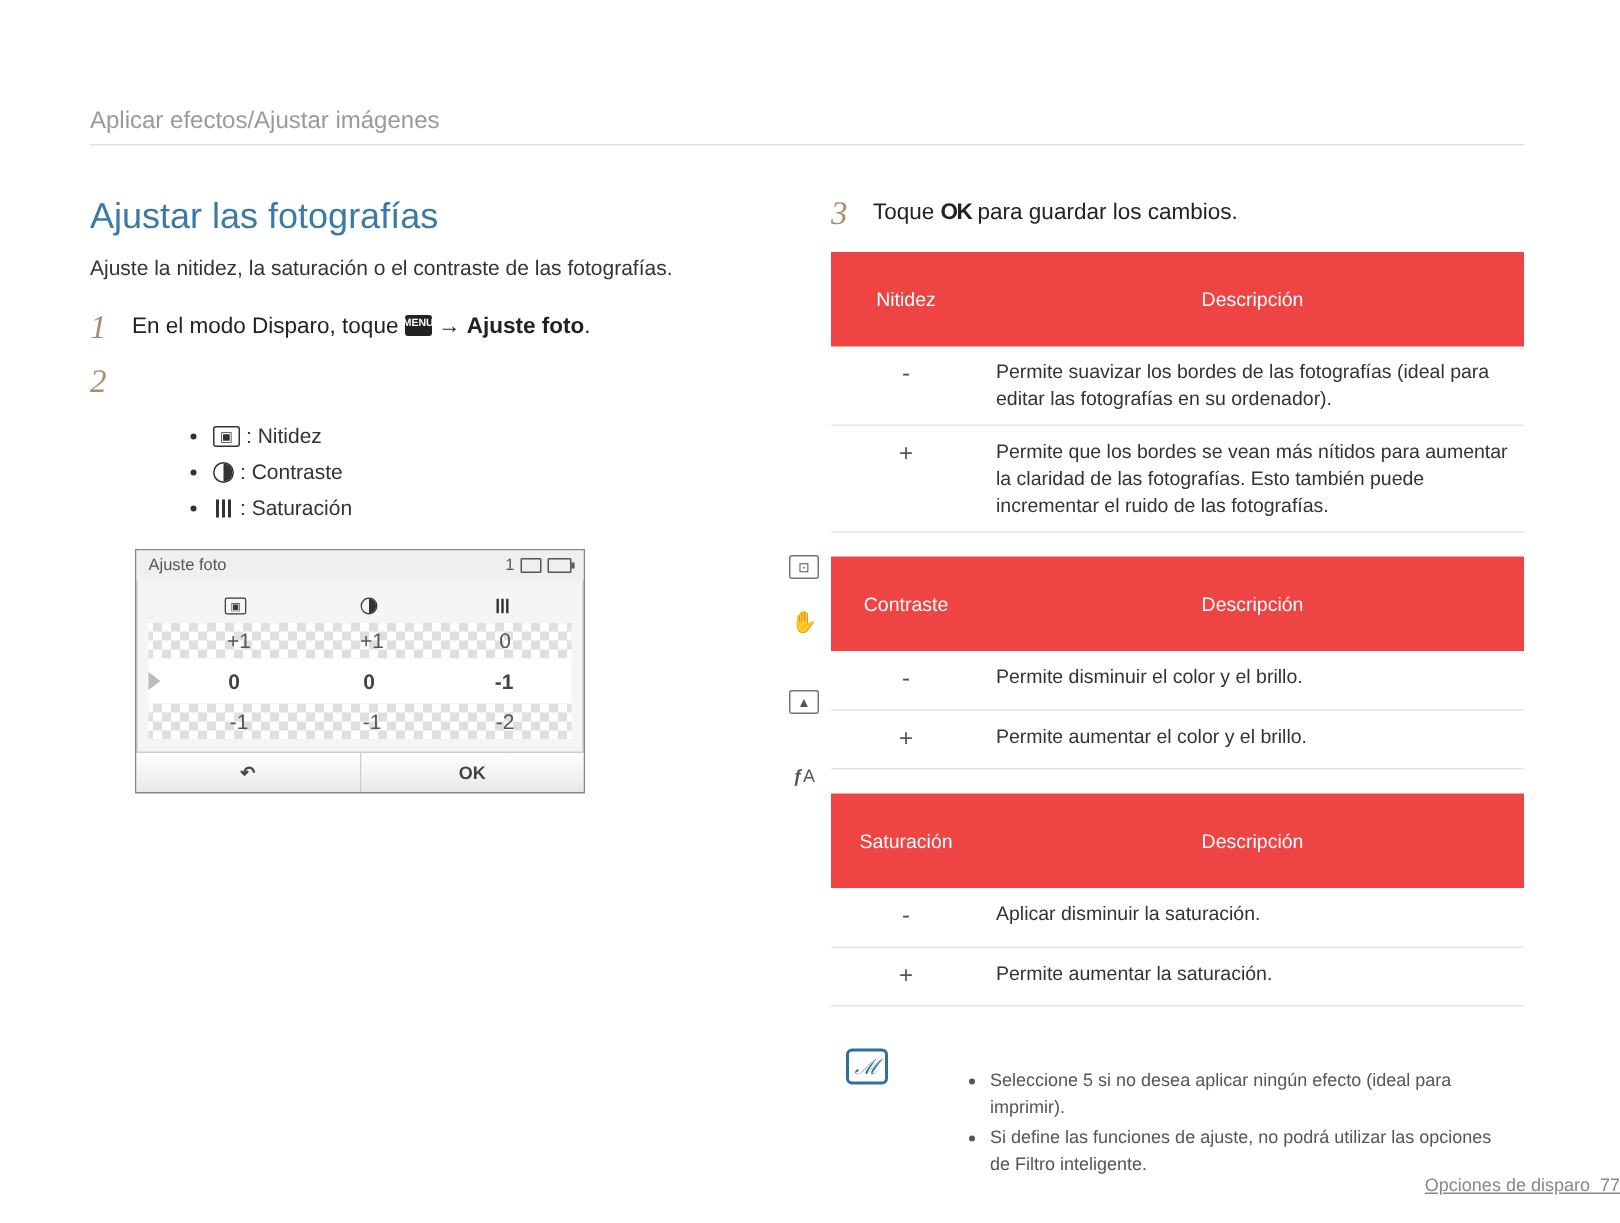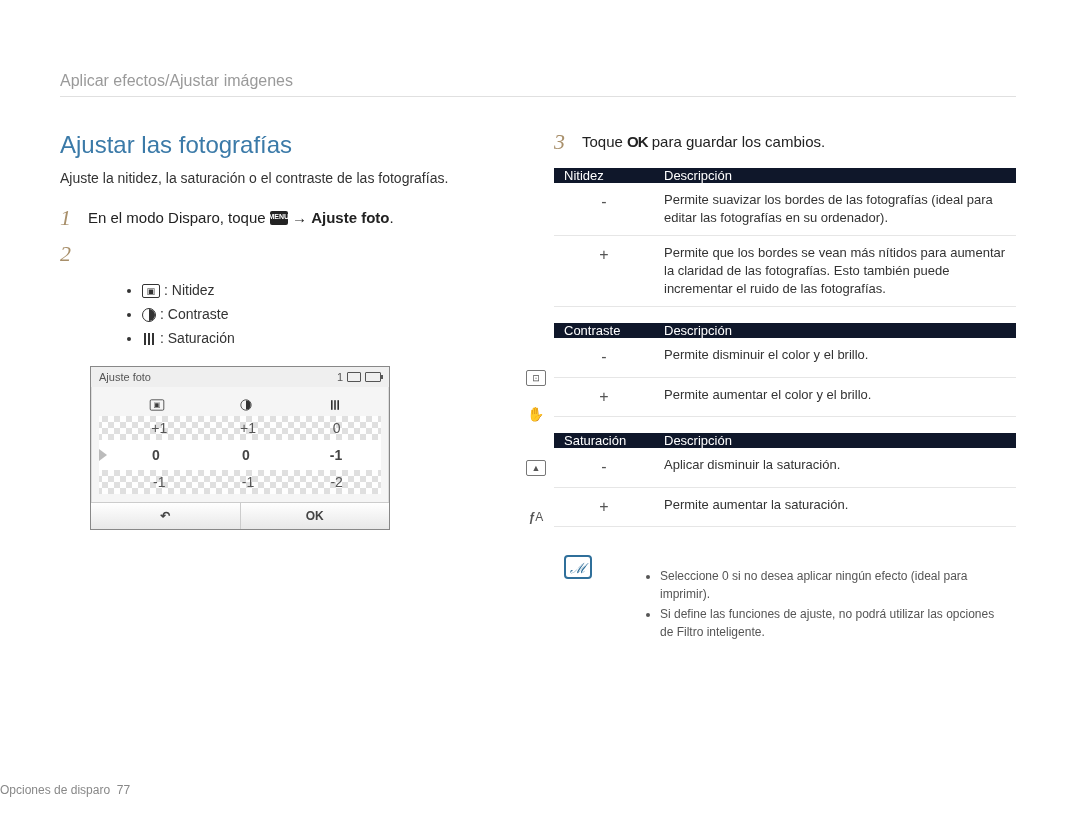--- a/index.html
+++ b/index.html
@@ -199,25 +199,25 @@
   }
 
   
   table {
     width: 100%;
     border-collapse: collapse;
     margin-bottom: 16px;
     font-size: 13px;
   }
   thead th {
-    background: #0f172a;
+    background: #ef4444;
     color: #fff;
     font-weight: 400;
-    text-align: left;
-    padding: 0 10px;
+    text-align: center;
+    padding: 24px 10px;
   }
   thead th:first-child { width: 100px; }
   tbody td {
     padding: 8px 10px;
     border-bottom: 1px solid #e6e6e6;
     vertical-align: top;
     color: #333;
     line-height: 1.4;
   }
   tbody td:first-child {
@@ -249,24 +249,25 @@
   }
   .note-list {
     font-size: 12px;
     color:#555;
     line-height:1.5;
   }
   .note-list li { list-style: disc; margin-left: 16px; margin-bottom: 2px; }
   .footer {
     position:absolute;
     bottom: 18px;
-    left:0; right:12px;
-    text-align:left;
+    left:0; right:0;
+    text-align:right;
     font-size: 12px;
     color:#888;
+    text-decoration:underline;
   }
 </style>
 </head>
 <body>
 
 <div class="page">
   <div class="breadcrumb">Aplicar efectos/Ajustar imágenes</div>
 
   <div class="cols">
     <div class="col-left">
@@ -418,21 +419,21 @@
           <tr>
               <td>+</td>
               <td>Permite aumentar la saturación.</td>
             </tr>
         </tbody>
       </table>
 
       <div class="notebox">
         <div class="note-icon">ℳ</div>
         <ul class="note-list">
-          <li>Seleccione 0 si no desea aplicar ningún efecto (ideal para imprimir).</li>
+          <li>Seleccione 5 si no desea aplicar ningún efecto (ideal para imprimir).</li>
           <li>Si define las funciones de ajuste, no podrá utilizar las opciones de Filtro inteligente.</li>
         </ul>
       </div>
     </div>
   </div>
 </div>
 
 <div class="footer">
   <span>Opciones de disparo</span>&nbsp;&nbsp;<span>77</span>
 </div>

